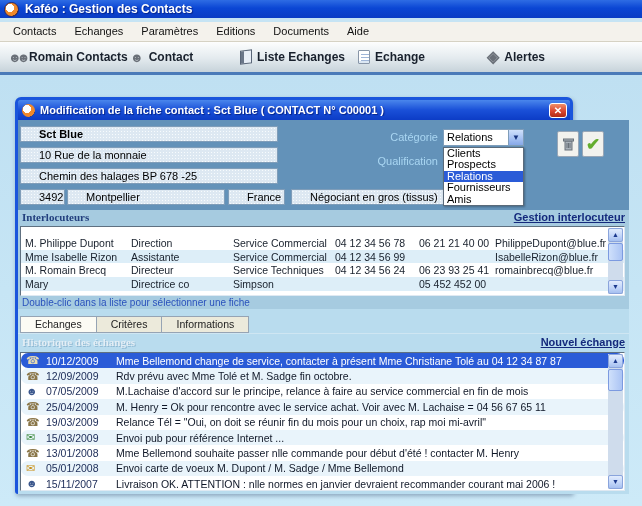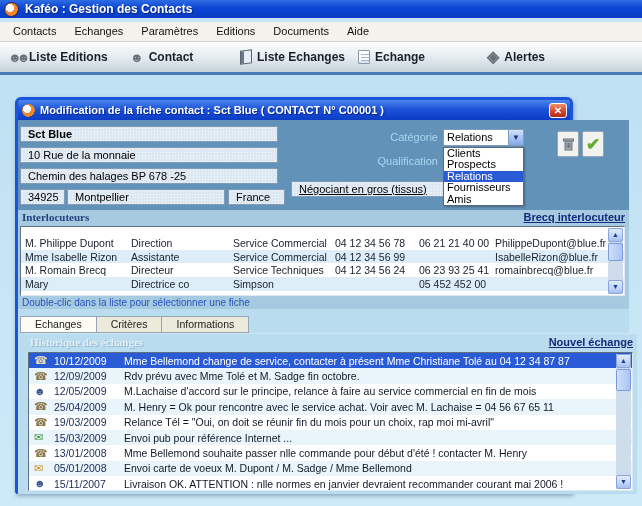--- a/index.html
+++ b/index.html
@@ -52,28 +52,28 @@
   #dlg-close { width:18px; height:15px; border:1px solid #fff; border-radius:3px;
     background:linear-gradient(180deg,#f09068 0%,#da4530 55%,#b02a16 100%);
     color:#fff; font-size:10px; font-weight:bold; line-height:13px; text-align:center; cursor:pointer; }
   #dlg-body { position:relative; width:611px; height:374px; background:#6392b9; }
 
   
   .field { position:absolute; height:16px; border:1px solid #7f9db9;
     background-color:#dde8f2;
     background-image:radial-gradient(#f7fbfd 22%, transparent 24%);
     background-size:3px 3px;
-    font-size:11px; color:#000; padding:1px 7px; line-height:13px; white-space:nowrap; overflow:hidden; }
+    font-size:11px; color:#000; padding:1px 18px; line-height:13px; white-space:nowrap; overflow:hidden; }
   #f-name  { left:2px;  top:6px;  width:258px; font-weight:bold; }
   #f-addr1 { left:2px;  top:27px; width:258px; }
   #f-addr2 { left:2px;  top:48px; width:258px; }
   #f-zip   { left:2px;  top:69px; width:45px; }
   #f-city  { left:49px; top:69px; width:158px; }
   #f-country { left:210px; top:69px; width:57px; }
-  #f-qual  { left:273px; top:61px; width:163px;text-decoration:underline; }
+  #f-qual  { left:273px; top:69px; width:163px; }
 
   .side-label { position:absolute; width:92px; text-align:right; font-size:11px; color:#a9d6f2; }
   #lbl-cat  { left:328px; top:11px; }
   #lbl-qual { left:328px; top:35px; }
 
   #combo { position:absolute; left:425px; top:9px; width:81px; height:17px;
     border:1px solid #7f9db9; background:#fff; display:flex; }
   #combo .val { flex:1; font-size:11px; padding:1px 0 0 3px; color:#000; white-space:nowrap; overflow:hidden; }
   #combo .btn { width:15px; background:linear-gradient(180deg,#cfe0fb 0%,#a4c0f2 60%,#86a8e8 100%);
     border-left:1px solid #7f9db9; color:#17337e; font-size:8px; line-height:15px; text-align:center; }
@@ -115,28 +115,28 @@
   .sb-thumb { position:absolute; left:0; width:15px;
     background:linear-gradient(90deg,#cfe0fb,#abc4f4); border:1px solid #7c9ae0; border-radius:2px; }
 
   
   #sec-tabs { position:absolute; left:0; top:189px; width:611px; height:185px; background:#b9dcee; }
   #tabstrip { position:absolute; left:2px; top:7px; height:17px; display:flex; }
   .tab { height:17px; padding:0 14px; background:#eceadb; border:1px solid #96a4b4;
     border-left-width:0; font-size:10.5px; line-height:15px; color:#222; text-align:center; }
   .tab:first-child { border-left-width:1px; }
   .tab.active { background:#fcfbf4; font-weight:normal; }
-  #tab-panel { position:absolute; left:8px; top:24px; width:611px; height:161px; background:#b9dcee;
+  #tab-panel { position:absolute; left:0; top:24px; width:611px; height:161px; background:#b9dcee;
     border-top:1px solid #cfe6f2; }
   #hist-title { position:absolute; left:4px; top:2px; font-size:11px; font-weight:bold; color:#e4eef5;
     font-family:"Liberation Serif", serif; text-shadow:1px 1px 0 #8fb8d2; }
   #hist-link { top:2px; }
   #hist-list { left:2px; top:18px; width:605px; height:139px; }
   .h-row { display:grid; grid-template-columns:20px 70px 1fr; height:15.4px;
-    font-size:10.5px; color:#101828; align-items:center; padding-left:5px; white-space:nowrap; }
+    font-size:10.5px; color:#101828; align-items:center; padding-left:5px; white-space:nowrap;border-radius:7px; }
   .h-row.alt { background:#e9f4fb; }
   .h-row.selected { background:#2a5bd7; color:#fff; }
   .h-row .dt { color:#1a2a56; }
   .h-row.selected .dt { color:#fff; }
   .h-row span { overflow:hidden; }
 
   .row-icon { font-size:11px; line-height:1; }
   .ri-tel::before { content:"☎"; color:#8a7648; }
   .h-row.selected .ri-tel::before { color:#e8dcb0; }
   .ri-contact::before { content:"☻"; color:#3a568c; }
@@ -161,21 +161,21 @@
       <span class="menu-item alt">Echanges</span>
       <span class="menu-item">Paramètres</span>
       <span class="menu-item alt">Editions</span>
       <span class="menu-item">Documents</span>
       <span class="menu-item alt">Aide</span>
     </div>
 
   <div id="toolbar">
     <div class="tb-item" style="left:8px">
       <span class="tb-ico people">☻☻&nbsp;</span>
-      <span>Liste Editions</span>
+      <span>Romain Contacts</span>
     </div>
     <div class="tb-item" style="left:130px">
       <span class="tb-ico">☻</span>
       <span>Contact</span>
     </div>
     <div class="tb-item" style="left:240px">
       <span class="tb-book"></span>
       <span>Liste Echanges</span>
     </div>
     <div class="tb-item" style="left:358px">
@@ -233,21 +233,21 @@
           <line x1="8" y1="6" x2="8" y2="11" stroke="#6a727a" stroke-width="1"></line>
         </svg>
       </div>
       <div class="dlg-btn" id="btn-check">
         <span class="glyph">✔</span>
       </div>
 
       <div id="sec-inter">
         <div class="sec-head">
           <span class="sec-title">Interlocuteurs</span>
-          <span class="sec-link">Brecq interlocuteur</span>
+          <span class="sec-link">Gestion interlocuteur</span>
         </div>
         <div class="listbox" id="inter-list">
 
           <div class="vscroll">
             <div class="sb-btn sb-up">▲</div>
             <div class="sb-thumb" style="top:15px;height:18px"></div>
             <div class="sb-btn sb-dn">▼</div>
           </div>
         <div class="i-row">
               <span>M. Philippe Dupont</span>
@@ -306,21 +306,21 @@
                 <span class="dt">10/12/2009</span>
                 <span>Mme Bellemond change de service, contacter à présent  Mme Christiane Tolé au 04 12 34 87 87</span>
               </div>
               <div class="h-row alt">
                 <span class="row-icon ri-tel"></span>
                 <span class="dt">12/09/2009</span>
                 <span>Rdv prévu avec Mme Tolé et M. Sadge fin octobre.</span>
               </div>
               <div class="h-row">
                 <span class="row-icon ri-contact"></span>
-                <span class="dt">12/05/2009</span>
+                <span class="dt">07/05/2009</span>
                 <span>M.Lachaise d'accord sur le principe, relance à faire au service commercial en fin de mois</span>
               </div>
               <div class="h-row alt">
                 <span class="row-icon ri-tel"></span>
                 <span class="dt">25/04/2009</span>
                 <span>M. Henry = Ok pour rencontre avec le service achat. Voir avec M. Lachaise = 04 56 67 65 11</span>
               </div>
               <div class="h-row">
                 <span class="row-icon ri-tel"></span>
                 <span class="dt">19/03/2009</span>

